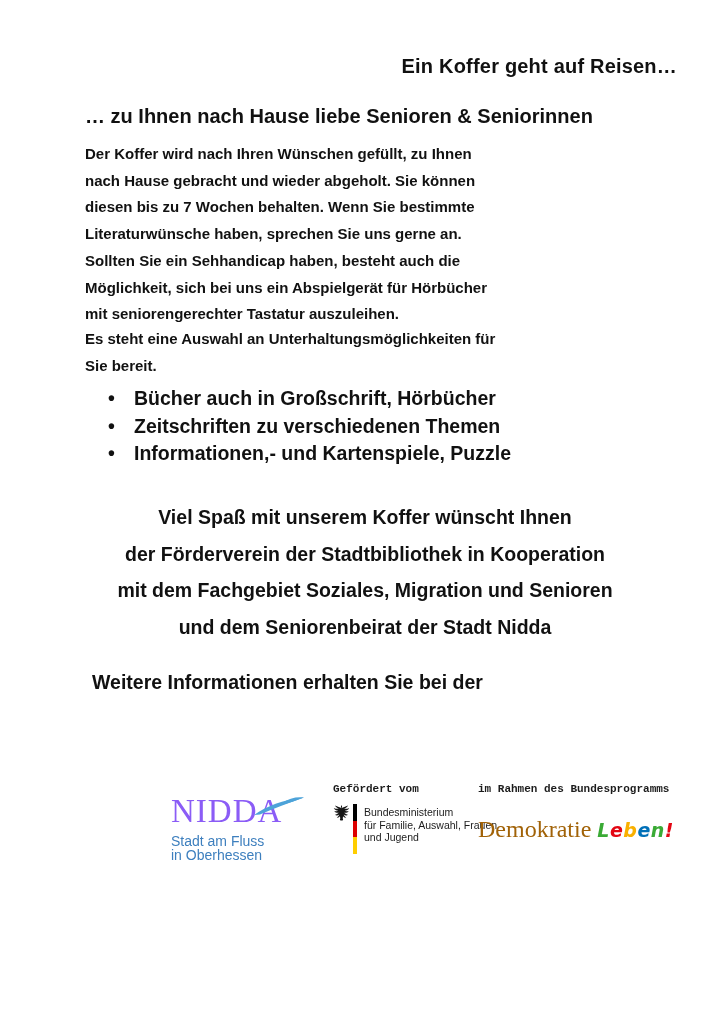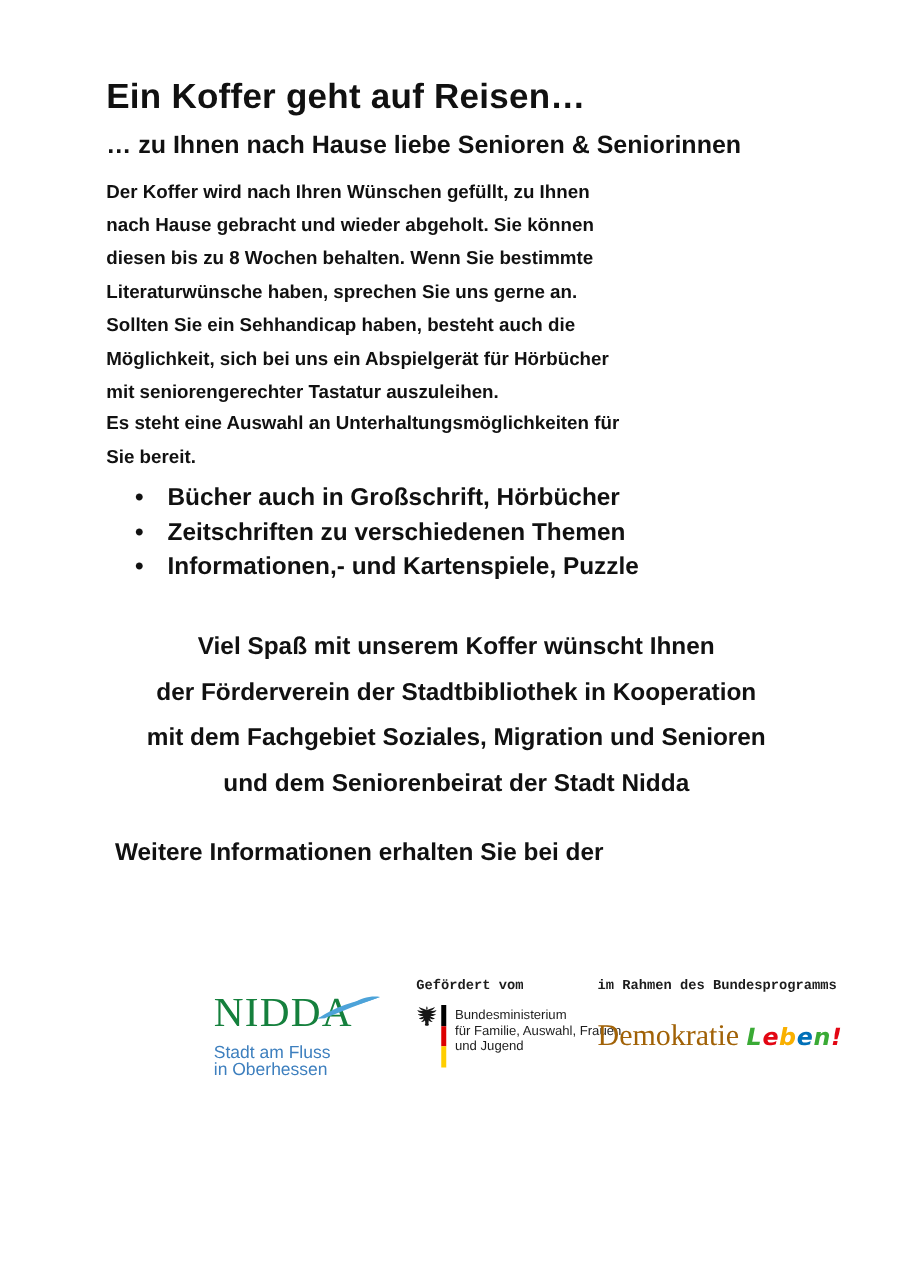--- a/index.html
+++ b/index.html
@@ -6,21 +6,21 @@
   .page {
     position:relative; width:724px; height:1024px; margin:0 auto;
     background:#ffffff; color:#111;
     font-family:"Liberation Sans", sans-serif;
     overflow:hidden;
   }
   .page * { box-sizing:border-box; }
 
   #title {
     position:absolute; top:42px; left:85px; width:592px;
-    text-align:left; font-size:28px; font-weight:700; letter-spacing:0.2px;
+    text-align:right; font-size:20px; font-weight:700; letter-spacing:0.2px;
   }
   #subtitle {
     position:absolute; top:105px; left:85px;
     font-size:20px; font-weight:700; white-space:nowrap;
   }
   .para {
     position:absolute; left:85px;
     font-size:15px; font-weight:700; line-height:26.5px; white-space:nowrap;
   }
   #para1 { top:141px; }
@@ -85,21 +85,21 @@
 
 <div class="page">
 
   <h1 id="title">Ein Koffer geht auf Reisen…</h1>
 
   <div id="subtitle">… zu Ihnen nach Hause liebe Senioren &amp; Seniorinnen</div>
 
   <div id="para1" class="para">
     <div>Der Koffer wird nach Ihren Wünschen gefüllt, zu Ihnen</div>
     <div>nach Hause gebracht und wieder abgeholt. Sie können</div>
-    <div>diesen bis zu 8 Wochen behalten. Wenn Sie bestimmte</div>
+    <div>diesen bis zu 7 Wochen behalten. Wenn Sie bestimmte</div>
     <div>Literaturwünsche haben, sprechen Sie uns gerne an.</div>
   </div>
 
   <div id="para2" class="para">
     <div>Sollten Sie ein Sehhandicap haben, besteht auch die</div>
     <div>Möglichkeit, sich bei uns ein Abspielgerät für Hörbücher</div>
     <div>mit seniorengerechter Tastatur auszuleihen.</div>
   </div>
 
   <div id="para3" class="para">
@@ -126,21 +126,21 @@
     <div>Viel Spaß mit unserem Koffer wünscht Ihnen</div>
     <div>der Förderverein der Stadtbibliothek in Kooperation</div>
     <div>mit dem Fachgebiet Soziales, Migration und Senioren</div>
     <div>und dem Seniorenbeirat der Stadt Nidda</div>
   </div>
 
   <div id="contact1">Weitere Informationen erhalten Sie bei der</div>
 
   <div id="nidda">
     <div class="nidda-wordwrap">
-      <span class="nidda-word" style="color: #15803d;">NIDDA</span>
+      <span class="nidda-word" style="color: #8b5cf6;">NIDDA</span>
       <svg class="nidda-bird" width="52" height="20" viewBox="0 0 104 40">
         <path fill="#4da3d9" d="M2 38 C28 20 58 8 102 3 C70 14 40 26 14 37 Z"></path>
         <path fill="#4da3d9" d="M58 14 C72 4 88 1 102 3 C90 8 74 13 60 17 Z"></path>
       </svg>
     </div>
     <div class="nidda-tags">
       <div style="color: rgb(61, 127, 190);">Stadt am Fluss</div>
       <div style="color: rgb(61, 127, 190);">in Oberhessen</div>
     </div>
   </div>

